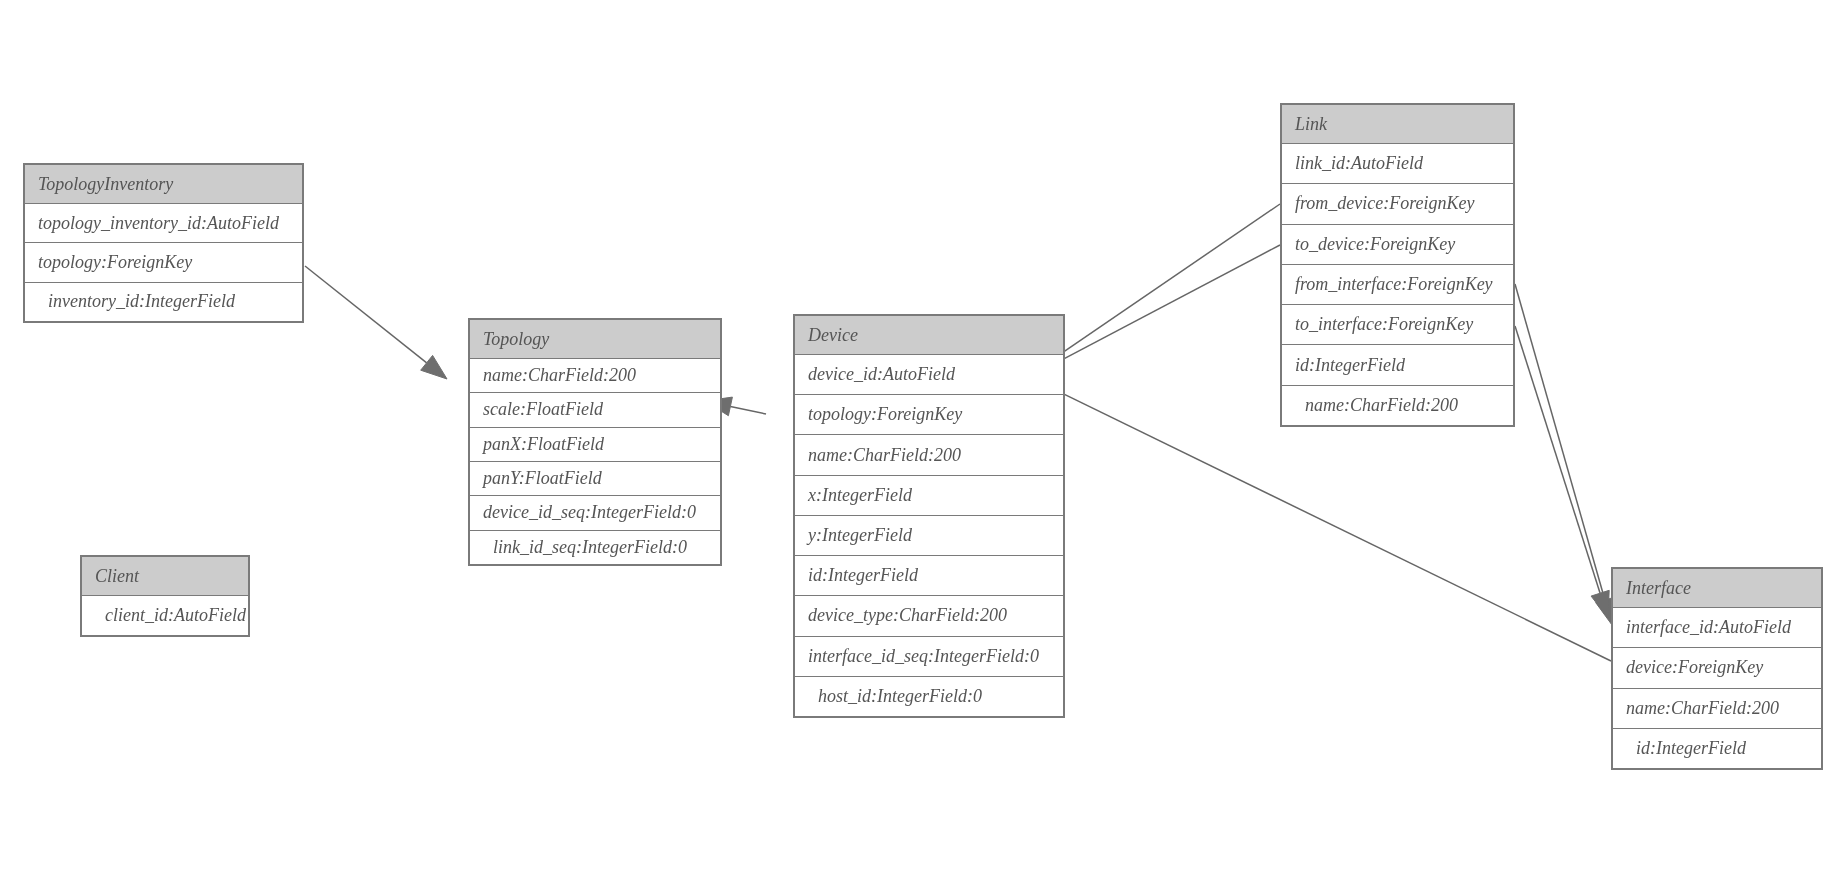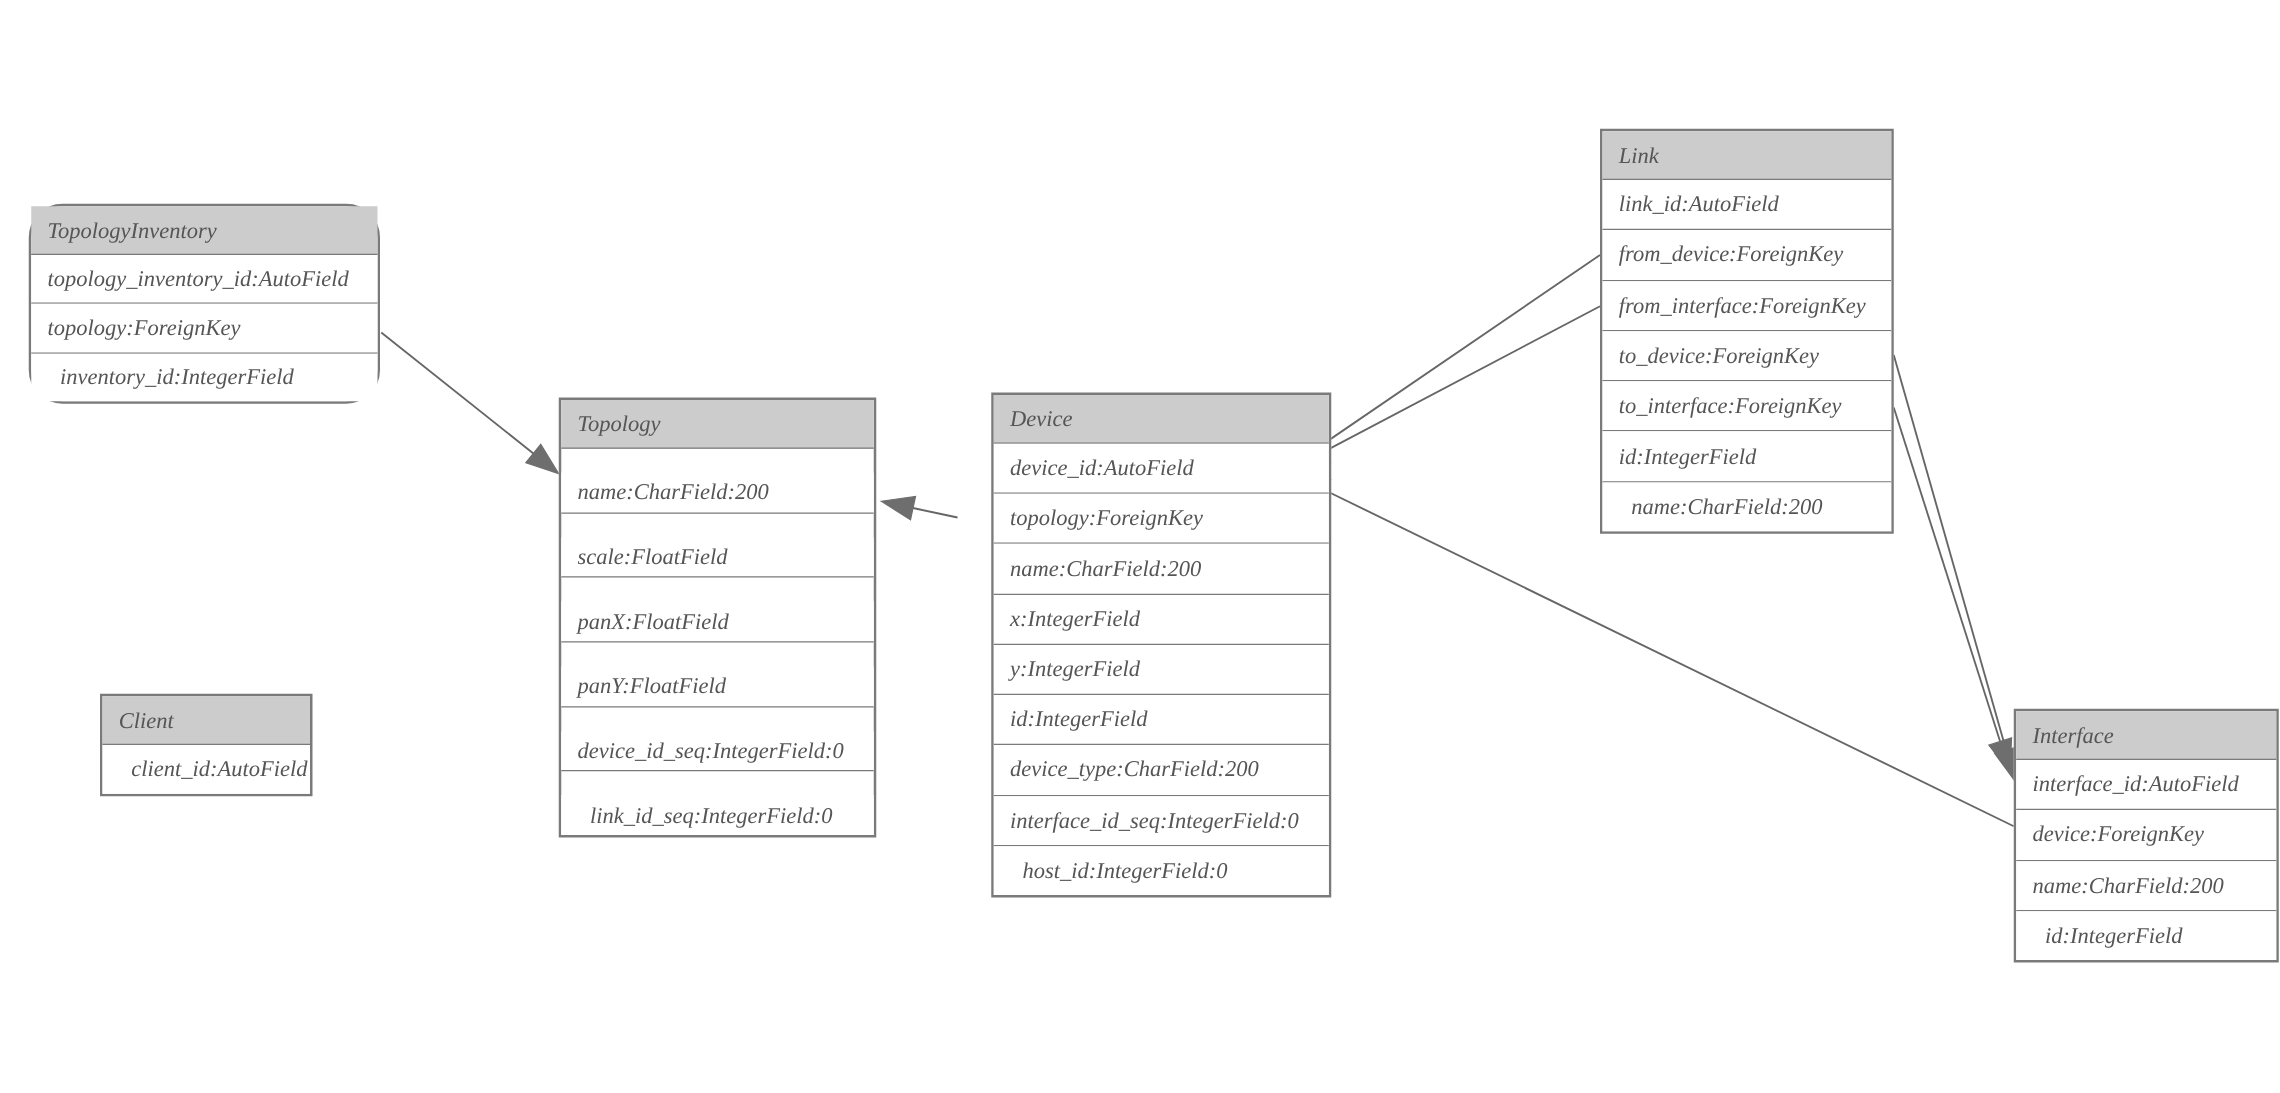--- a/index.html
+++ b/index.html
@@ -94,27 +94,27 @@
       <g>
         <line class="edge-line" x1="1515" y1="284" x2="1604.9" y2="600.0"></line>
         <polygon class="edge-arrow" points="1612,625 1595.7,602.6 1614.0,597.4"></polygon>
       </g>
       <g>
         <line class="edge-line" x1="1515" y1="326" x2="1600.1" y2="593.2"></line>
         <polygon class="edge-arrow" points="1608,618 1591.1,596.1 1609.2,590.3"></polygon>
       </g>
     </svg>
   <div id="entities">
-      <div class="entity" style="left: 23px; top: 163px; width: 281px; height: 160px; border-radius: 27px;">
+      <div class="entity" style="left: 23px; top: 163px; width: 281px; height: 160px;">
         <div class="entity-header">TopologyInventory</div>
         <div class="entity-row">topology_inventory_id:AutoField</div>
         <div class="entity-row">topology:ForeignKey</div>
         <div class="entity-row">inventory_id:IntegerField</div>
       </div>
-      <div class="entity" style="left: 447px; top: 318px; width: 254px; height: 352px; gap: 19px;">
+      <div class="entity" style="left: 468px; top: 318px; width: 254px; height: 248px;">
         <div class="entity-header">Topology</div>
         <div class="entity-row">name:CharField:200</div>
         <div class="entity-row">scale:FloatField</div>
         <div class="entity-row">panX:FloatField</div>
         <div class="entity-row">panY:FloatField</div>
         <div class="entity-row">device_id_seq:IntegerField:0</div>
         <div class="entity-row">link_id_seq:IntegerField:0</div>
       </div>
       <div class="entity" style="left: 80px; top: 526px; width: 170px; height: 82px; margin-top: 29px;">
         <div class="entity-header">Client</div>
@@ -129,22 +129,22 @@
         <div class="entity-row">y:IntegerField</div>
         <div class="entity-row">id:IntegerField</div>
         <div class="entity-row">device_type:CharField:200</div>
         <div class="entity-row">interface_id_seq:IntegerField:0</div>
         <div class="entity-row">host_id:IntegerField:0</div>
       </div>
       <div class="entity" style="left: 1280px; top: 103px; width: 235px; height: 324px;">
         <div class="entity-header">Link</div>
         <div class="entity-row">link_id:AutoField</div>
         <div class="entity-row">from_device:ForeignKey</div>
+        <div class="entity-row">to_device:ForeignKey</div>
         <div class="entity-row">from_interface:ForeignKey</div>
-        <div class="entity-row">to_device:ForeignKey</div>
         <div class="entity-row">to_interface:ForeignKey</div>
         <div class="entity-row">id:IntegerField</div>
         <div class="entity-row">name:CharField:200</div>
       </div>
       <div class="entity" style="left: 1611px; top: 567px; width: 212px; height: 203px;">
         <div class="entity-header">Interface</div>
         <div class="entity-row">interface_id:AutoField</div>
         <div class="entity-row">device:ForeignKey</div>
         <div class="entity-row">name:CharField:200</div>
         <div class="entity-row">id:IntegerField</div>

